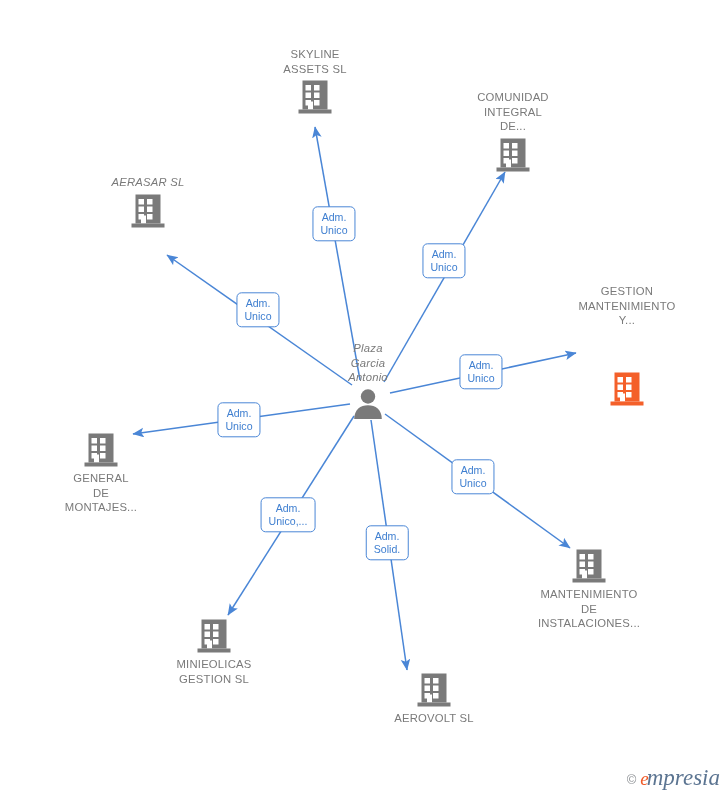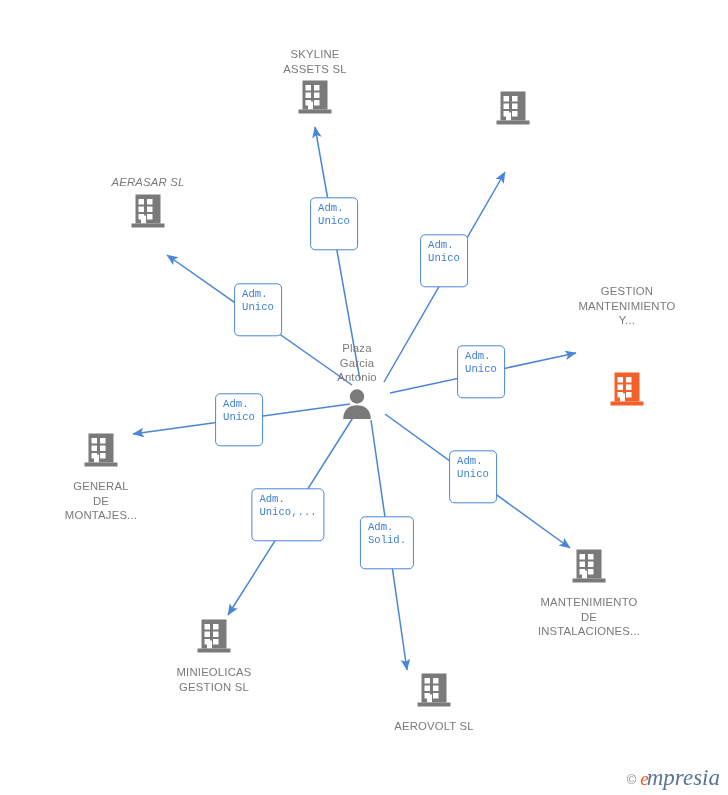--- a/index.html
+++ b/index.html
@@ -11,27 +11,27 @@
   #graph{position:absolute;left:0;top:0;width:728px;height:795px;}
   svg.edges{position:absolute;left:0;top:0;width:728px;height:795px;pointer-events:none;}
 
   .node{position:absolute;display:flex;flex-direction:column;align-items:center;
         width:150px;margin-left:-75px;}
   .node .caption{
       font-size:11.3px;line-height:14.6px;color:#7a7a7a;text-align:center;
       letter-spacing:.2px;white-space:pre-line;
   }
   .node.cap-top .caption{order:0;margin-bottom:3px;}
-  .node.cap-bottom .caption{order:2;margin-top:11px;}
+  .node.cap-bottom .caption{order:2;margin-top:3px;}
   .node .glyph{order:1;line-height:0;}
 
   .elabel{
     position:absolute;background:#ffffff;border:1.4px solid #4a86d6;border-radius:5px;
-    color:#3f7fd0;font-size:10.6px;line-height:13.2px;text-align:left;
-    padding:4px 7px 21px 7px;white-space:pre-line;box-sizing:border-box;font-family:Liberation Mono, monospace;
+    color:#3f7fd0;font-size:10.6px;line-height:13.2px;text-align:center;
+    padding:4px 7px 3px 7px;white-space:pre-line;box-sizing:border-box;
   }
 
   #watermark{position:absolute;right:8px;bottom:6px;display:flex;align-items:center;gap:4px;}
   #watermark .copy{color:#8b8f93;font-size:13px;line-height:13px;}
   #watermark .wm-e{color:#f05a28;font-family:"Liberation Serif","DejaVu Serif",serif;
      font-style:italic;font-size:19px;line-height:19px;}
   #watermark .wm-rest{color:#5b7491;font-family:"Liberation Serif","DejaVu Serif",serif;
      font-style:italic;font-size:23px;line-height:17px;margin-left:-2px;}
 </style>
 </head>
@@ -68,20 +68,23 @@
             <rect x="24.5" y="6" width="0" height="0" fill="#fff"></rect>
             <rect x="7.5" y="13.5" width="5.5" height="5.5" fill="#fff"></rect>
             <rect x="16" y="13.5" width="5.5" height="5.5" fill="#fff"></rect>
             <rect x="7.5" y="21" width="5.5" height="5.5" fill="#fff"></rect>
             <rect x="16" y="21" width="5.5" height="5.5" fill="#fff"></rect>
             <rect x="10" y="22.5" width="5" height="8" fill="#fff"></rect>
             <rect x="0.5" y="30.5" width="33" height="4" fill="#7a7a7a"></rect>
           </svg></div>
       </div>
       <div class="node cap-top" style="left: 513px; top: 90px;">
+        <div class="caption">COMUNIDAD
+INTEGRAL
+DE...</div>
         <div class="glyph"><svg width="34" height="36" viewBox="0 0 34 36" xmlns="http://www.w3.org/2000/svg">
             <rect x="4.5" y="1.5" width="25" height="29" fill="#7a7a7a"></rect>
             <rect x="7.5" y="6" width="5.5" height="5.5" fill="#fff"></rect>
             <rect x="16" y="6" width="5.5" height="5.5" fill="#fff"></rect>
             <rect x="24.5" y="6" width="0" height="0" fill="#fff"></rect>
             <rect x="7.5" y="13.5" width="5.5" height="5.5" fill="#fff"></rect>
             <rect x="16" y="13.5" width="5.5" height="5.5" fill="#fff"></rect>
             <rect x="7.5" y="21" width="5.5" height="5.5" fill="#fff"></rect>
             <rect x="16" y="21" width="5.5" height="5.5" fill="#fff"></rect>
             <rect x="10" y="22.5" width="5" height="8" fill="#fff"></rect>
@@ -178,21 +181,21 @@
             <rect x="16" y="6" width="5.5" height="5.5" fill="#fff"></rect>
             <rect x="24.5" y="6" width="0" height="0" fill="#fff"></rect>
             <rect x="7.5" y="13.5" width="5.5" height="5.5" fill="#fff"></rect>
             <rect x="16" y="13.5" width="5.5" height="5.5" fill="#fff"></rect>
             <rect x="7.5" y="21" width="5.5" height="5.5" fill="#fff"></rect>
             <rect x="16" y="21" width="5.5" height="5.5" fill="#fff"></rect>
             <rect x="10" y="22.5" width="5" height="8" fill="#fff"></rect>
             <rect x="0.5" y="30.5" width="33" height="4" fill="#7a7a7a"></rect>
           </svg></div>
       </div>
-      <div class="node cap-top" style="left: 357px; top: 341px;">
+      <div class="node cap-top" style="left: 368px; top: 341px; font-style: italic;">
         <div class="caption">Plaza
 Garcia
 Antonio</div>
         <div class="glyph"><svg width="34" height="32" viewBox="0 0 34 32" xmlns="http://www.w3.org/2000/svg">
             <circle cx="17" cy="8.5" r="7.2" fill="#7a7a7a"></circle>
             <path d="M3.2,31 C3.2,21.5 9.5,17.2 17,17.2 C24.5,17.2 30.8,21.5 30.8,31 Z" fill="#7a7a7a"></path>
           </svg></div>
       </div>
     </div>
   <div id="labels-layer">

